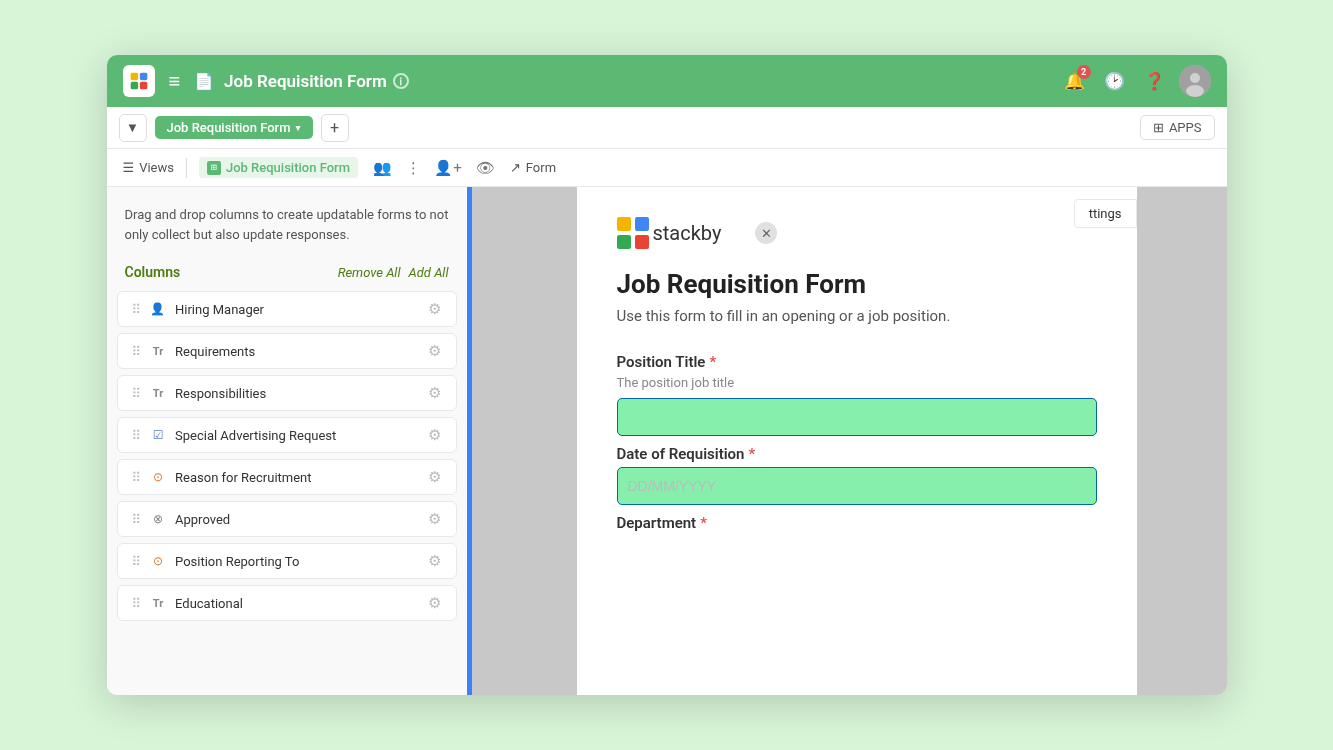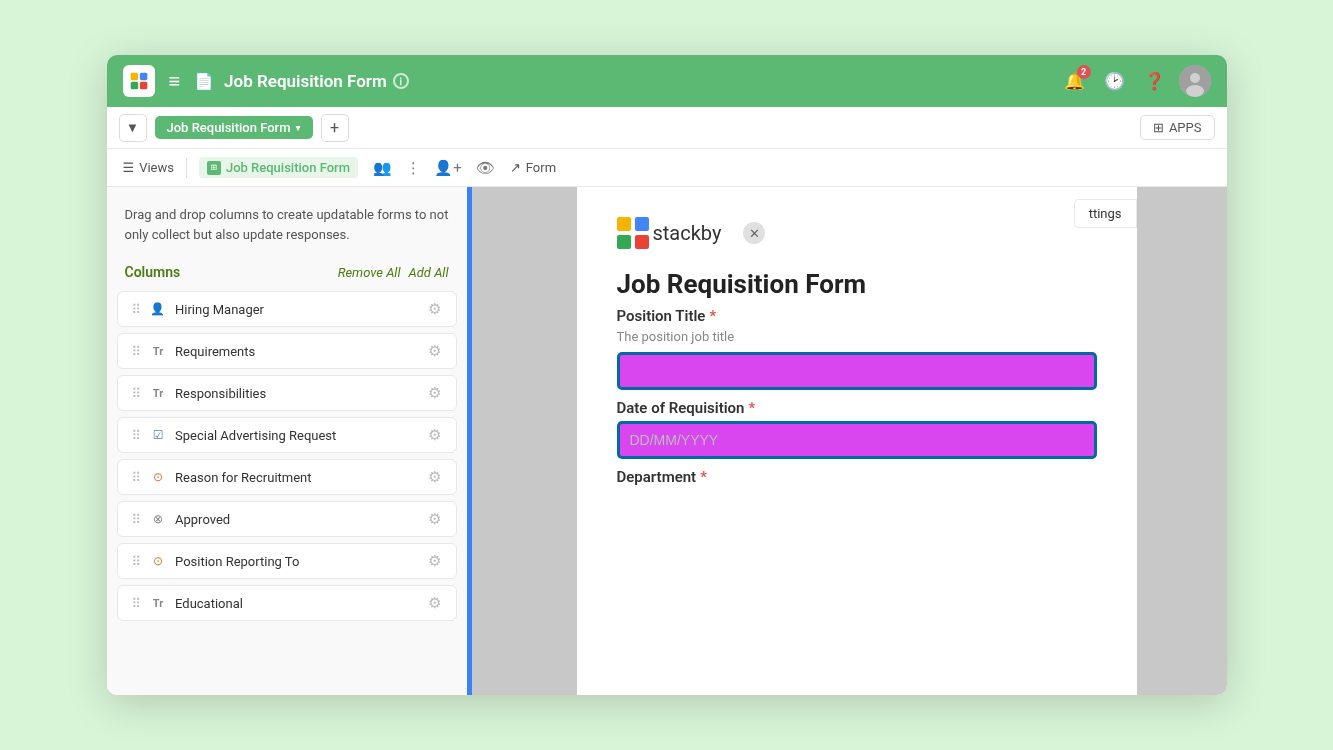--- a/index.html
+++ b/index.html
@@ -322,21 +322,21 @@
       border: 1px solid #e8e8e8;
       border-radius: 4px 0 0 4px;
       padding: 6px 14px;
       font-size: 13px;
       color: #333;
       cursor: pointer;
     }
     .form-logo {
       display: flex;
       align-items: center;
-      gap: 12px;
+      gap: 24px;
       margin-bottom: 20px;
     }
     .stackby-logo-img {
       display: flex;
       align-items: center;
       gap: 4px;
     }
     .stackby-name {
       font-size: 20px;
       color: #333;
@@ -380,26 +380,26 @@
     }
     .field-hint {
       font-size: 13px;
       color: #888;
       margin-bottom: 8px;
     }
     .field-input {
       width: 100%;
       max-width: 500px;
       height: 38px;
-      border: 3px solid #0369a1;
+      border: 1px solid #0369a1;
       border-radius: 5px;
       padding: 0 10px;
       font-size: 14px;
       color: #333;
-      background: #d946ef;
+      background: #86efac;
       outline: none;
     }
     .field-input::placeholder {
       color: #bbb;
     }
     
     .right-gray {
       width: 90px;
       background: #c8c8c8;
       flex-shrink: 0;
@@ -559,20 +559,21 @@
             <rect x="18" y="0" width="14" height="14" rx="2" fill="#4285f4"></rect>
             <rect x="0" y="18" width="14" height="14" rx="2" fill="#34a853"></rect>
             <rect x="18" y="18" width="14" height="14" rx="2" fill="#ea4335"></rect>
           </svg>
           <span class="stackby-name">stackby</span>
         </div>
         <div class="close-logo-btn">✕</div>
       </div>
 
       <div class="form-title-main">Job Requisition Form</div>
+      <div class="form-subtitle">Use this form to fill in an opening or a job position.</div>
 
       <div class="field-group">
         <div class="field-label">
           <span>Position Title</span>
           <span class="required-star">*</span>
         </div>
         <div class="field-hint">The position job title</div>
         <input class="field-input" type="text" placeholder="" style="">
       </div>
 

